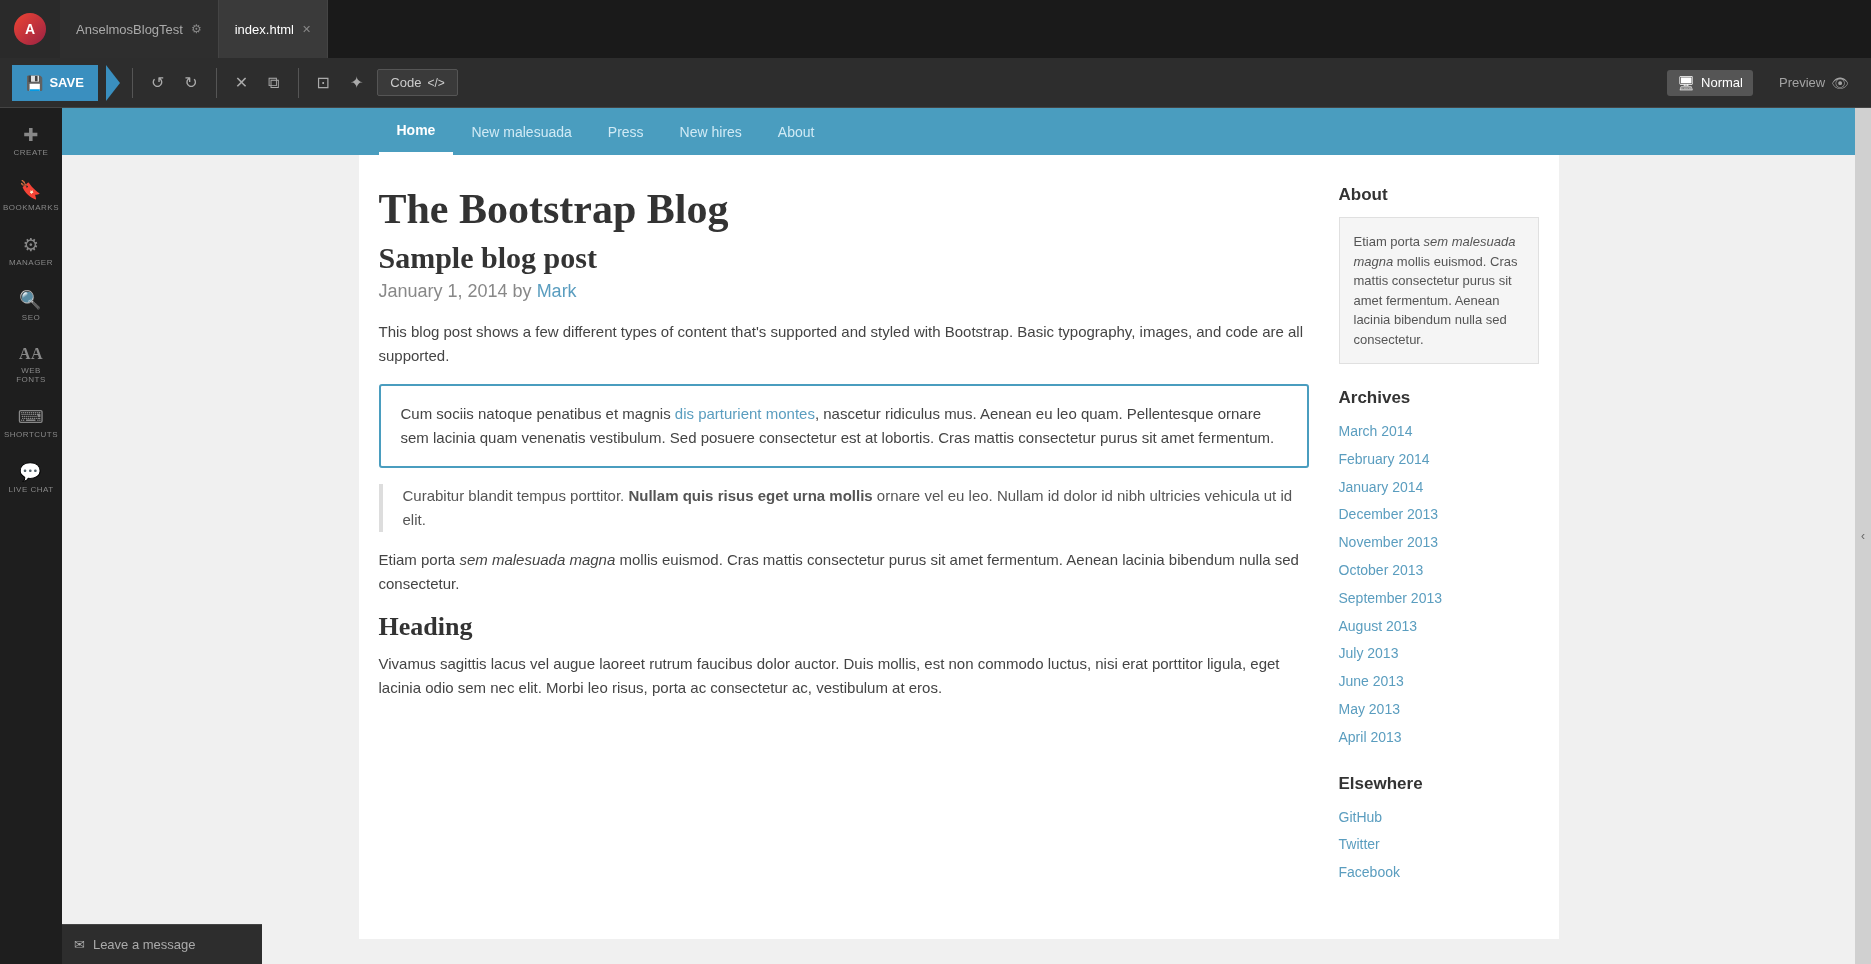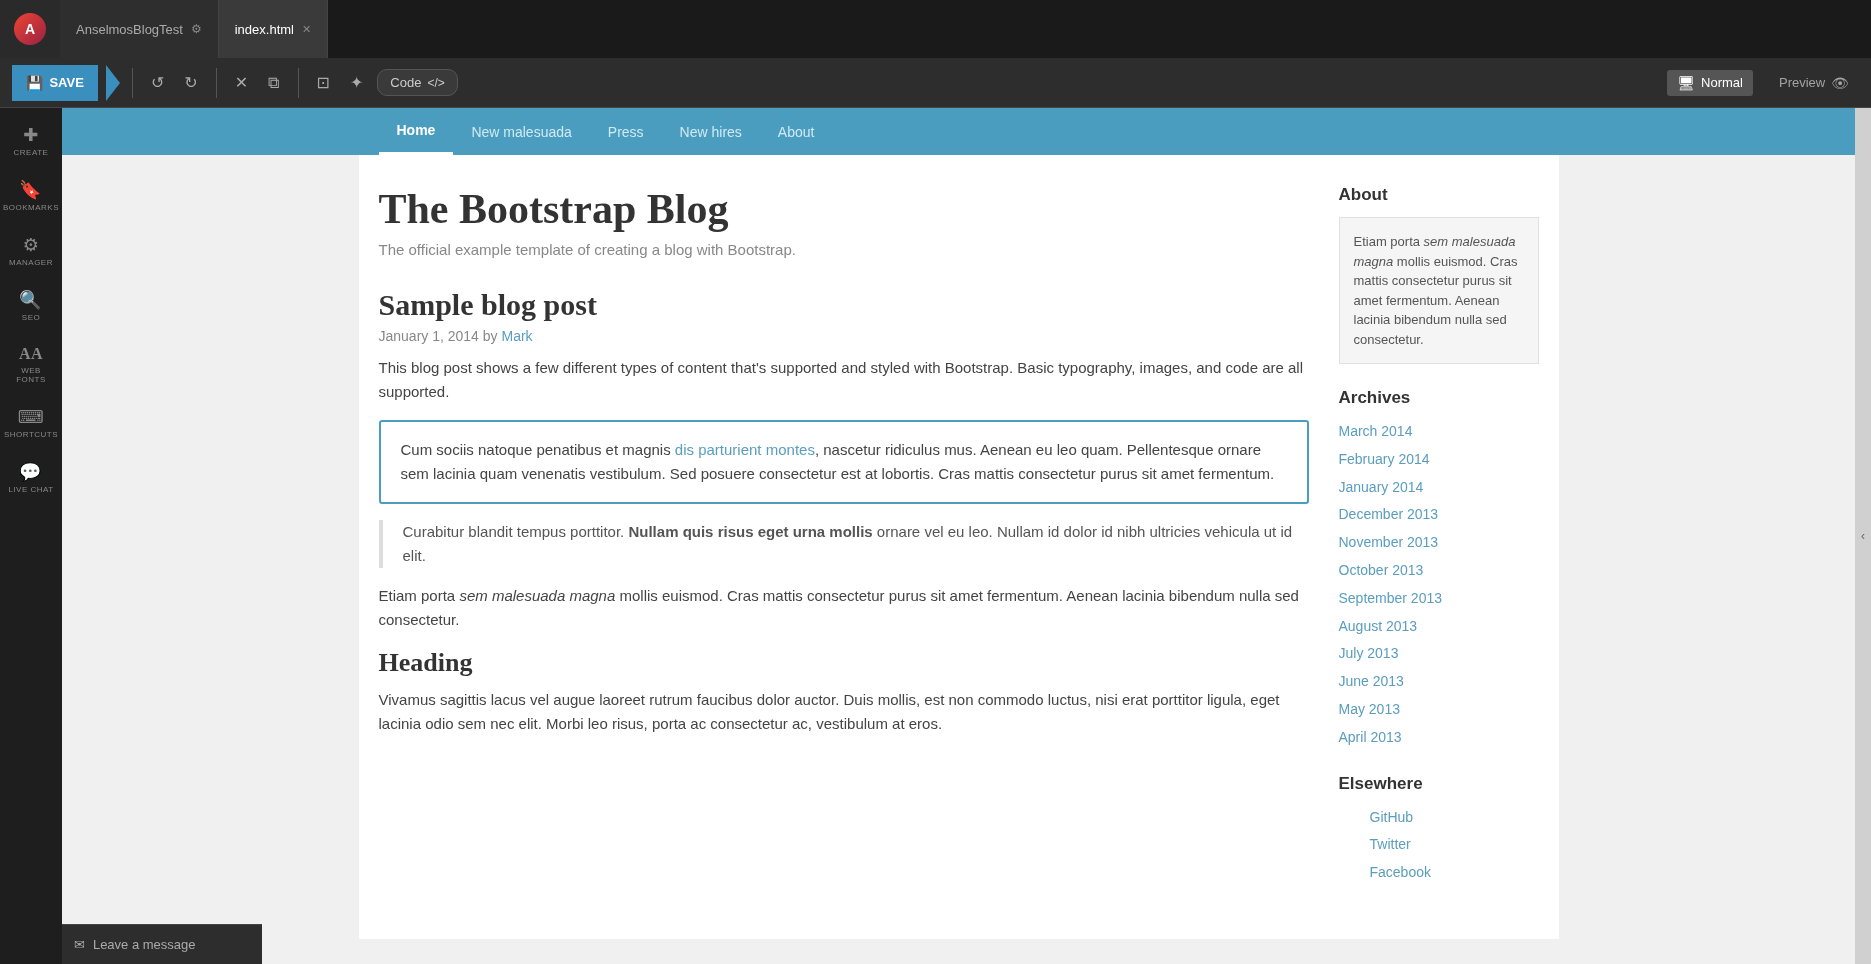--- a/index.html
+++ b/index.html
@@ -102,21 +102,21 @@
     .code-btn {
       background: #3a3a3a;
       border: 1px solid #555;
       color: #ccc;
       padding: 5px 12px;
       font-size: 13px;
       cursor: pointer;
       display: flex;
       align-items: center;
       gap: 6px;
-      border-radius: 10px;
+      border-radius: 2px;
     }
     .toolbar-right {
       margin-left: auto;
       display: flex;
       align-items: center;
       gap: 16px;
     }
     .mode-btn {
       color: #a3a3a3;
       font-size: 13px;
@@ -244,22 +244,22 @@
     }
     .post-title {
       font-size: 30px;
       font-weight: bold;
       color: #333;
       margin-bottom: 6px;
       font-family: Georgia, serif;
     }
     .post-meta {
       color: #888;
-      font-size: 14px;
-      margin-bottom: 12px;
+      font-size: 18px;
+      margin-bottom: 18px;
     }
     .post-meta a {
       color: #5a9dbf;
       text-decoration: none;
     }
     .post-body {
       font-size: 15px;
       line-height: 1.6;
       color: #444;
       margin-bottom: 16px;
@@ -317,21 +317,20 @@
       margin-bottom: 4px;
       line-height: 1.7;
     }
     .elsewhere-link {
       display: block;
       color: #5a9dbf;
       text-decoration: none;
       font-size: 14px;
       margin-bottom: 4px;
       line-height: 1.7;
-      margin-left: 31px;
     }
 
     
     #chat-bar {
       position: fixed;
       bottom: 0;
       left: 62px;
       height: 40px;
       width: 200px;
       background: #2d2d2d;
@@ -457,21 +456,20 @@
         <a class="nav-item">Press</a>
         <a class="nav-item">New hires</a>
         <a class="nav-item">About</a>
       </div>
     </div>
 
     <div id="blog-wrapper">
 
       <div id="blog-main">
         <h1 class="blog-title">The Bootstrap Blog</h1>
-        <p class="blog-subtitle">The official example template of creating a blog with Bootstrap.</p>
 
         <h2 class="post-title">Sample blog post</h2>
         <p class="post-meta">
           <span>January 1, 2014 by</span>
           <a href="#">Mark</a>
         </p>
 
         <p class="post-body">This blog post shows a few different types of content that's supported and styled with Bootstrap. Basic typography, images, and code are all supported.</p>
 
         <div class="post-callout">

